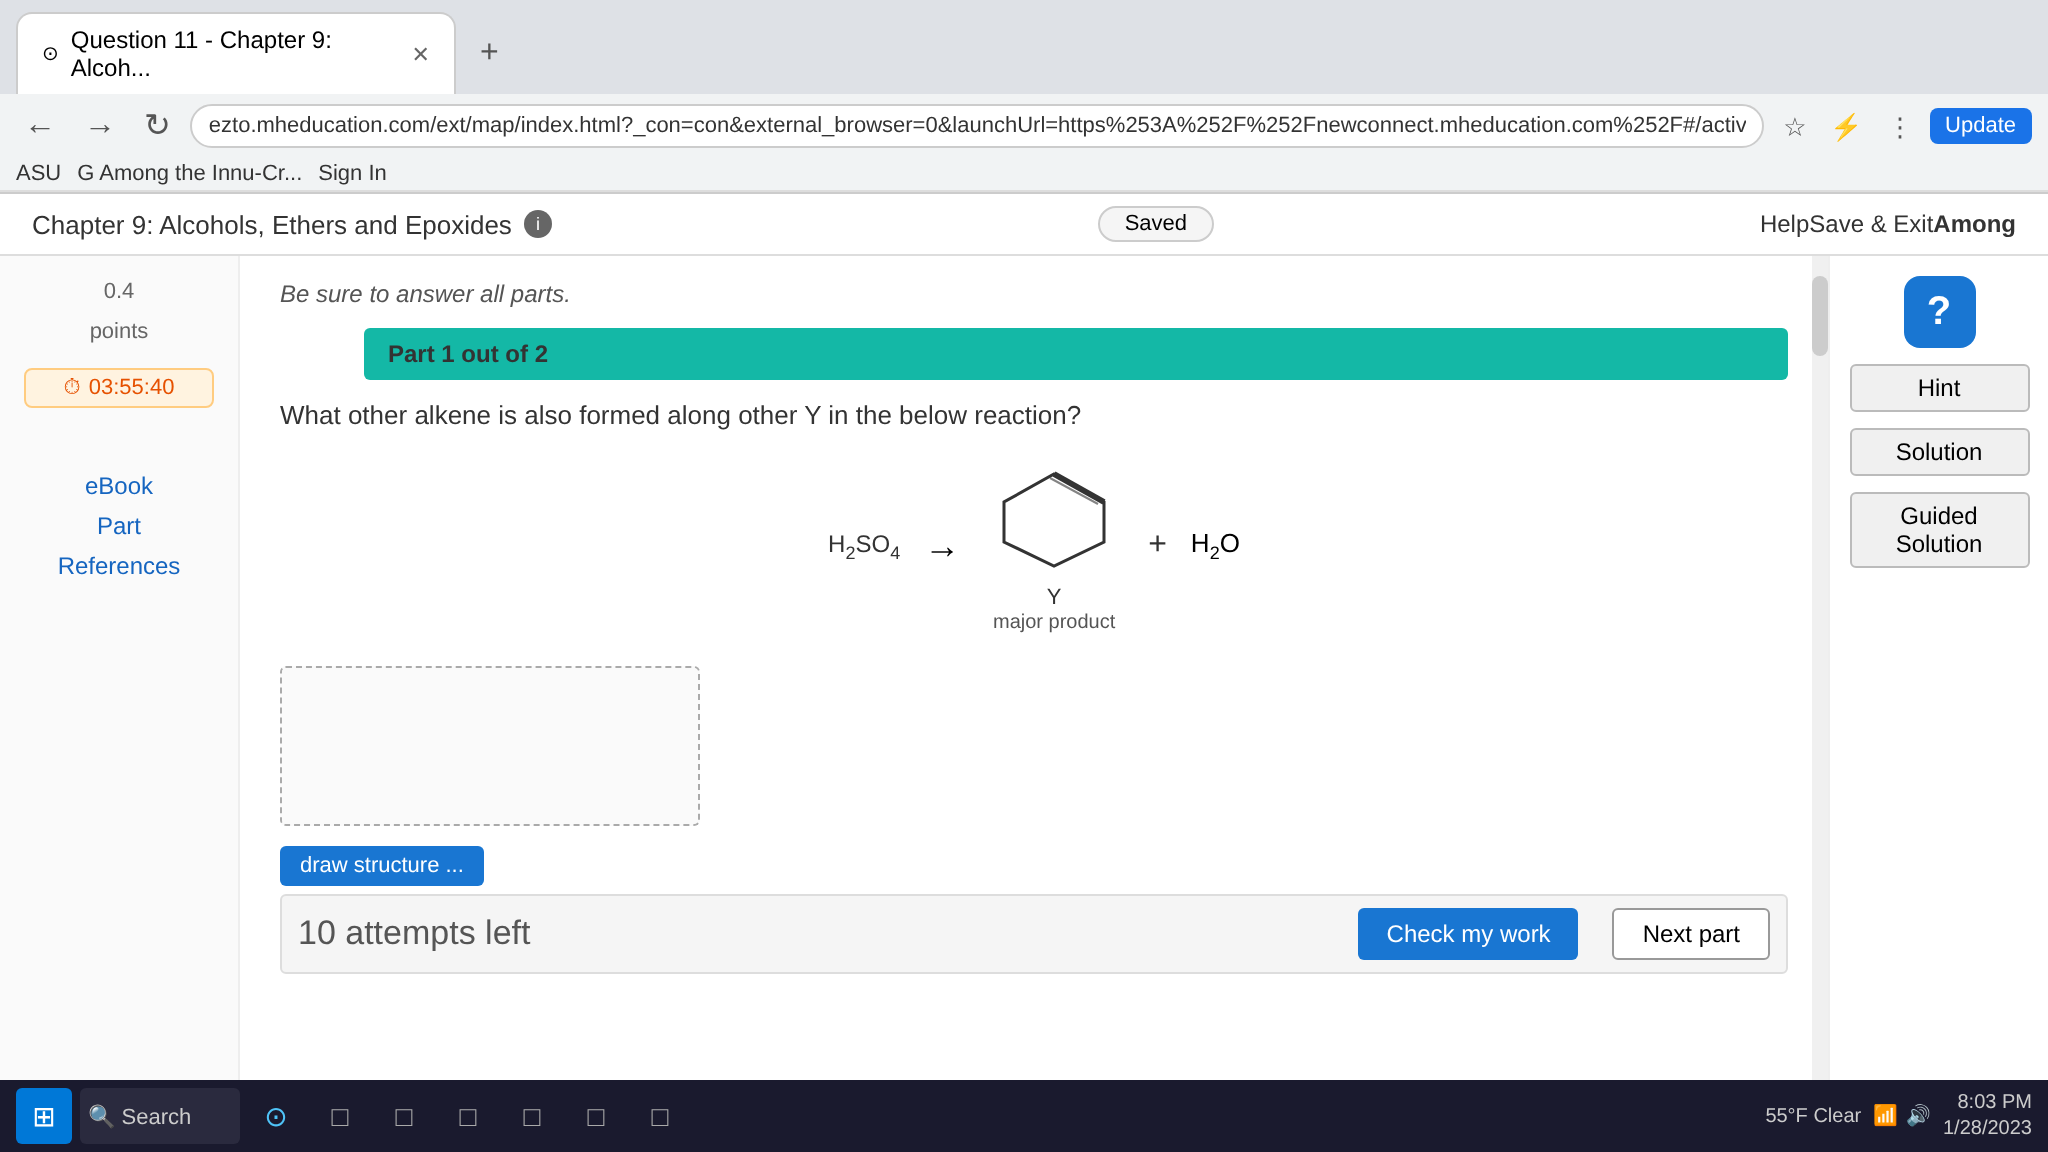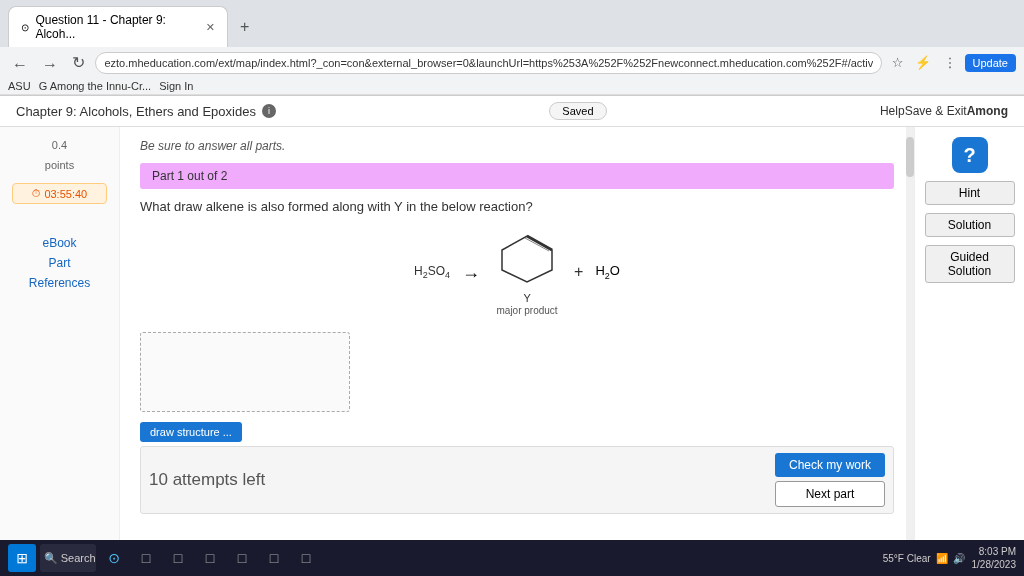--- a/index.html
+++ b/index.html
@@ -37,21 +37,21 @@
     .question-num { font-size: 48px; font-weight: bold; color: #333; text-align: center; }
     .points-label { font-size: 11px; color: #666; text-align: center; }
     .points-val { font-size: 11px; color: #666; text-align: center; }
     .timer { display: flex; align-items: center; justify-content: center; gap: 4px; background: #fff3e0; border: 1px solid #ffcc80; border-radius: 4px; padding: 3px 6px; font-size: 11px; color: #e65100; margin-top: 4px; }
     .sidebar-links { display: flex; flex-direction: column; gap: 6px; margin-top: 24px; }
     .sidebar-link { font-size: 12px; color: #1565c0; text-align: center; cursor: pointer; text-decoration: none; }
 
     
     .content { flex: 1; padding: 12px 20px; overflow-y: auto; position: relative; }
     .instruction { font-size: 12px; color: #555; margin-bottom: 10px; font-style: italic; }
-    .part-header { background: #f0abfc; padding: 6px 12px; border-radius: 3px; font-size: 12px; font-weight: normal; color: #333; margin-bottom: 10px; }
+    .part-header { background: #14b8a6; padding: 6px 12px; border-radius: 3px; font-size: 12px; font-weight: bold; color: #333; margin-bottom: 10px; margin-left: 42px; }
     .question-text { font-size: 13px; color: #333; margin-bottom: 14px; }
 
     
     .reaction-area { display: flex; align-items: center; justify-content: center; gap: 8px; margin-bottom: 16px; }
     .molecule-box { display: flex; flex-direction: column; align-items: center; position: relative; }
     .molecule-label { font-size: 11px; color: #333; margin-top: 4px; text-align: center; }
     .plus-sign { font-size: 16px; color: #333; margin: 0 4px; }
 
     
     .draw-area { border: 1px dashed #aaa; width: 210px; min-height: 80px; margin-bottom: 10px; border-radius: 3px; background: #fafafa; display: flex; align-items: center; justify-content: center; }
@@ -137,21 +137,21 @@
     <div class="sidebar-links">
       <a class="sidebar-link">eBook</a>
       <a class="sidebar-link">Part</a>
       <a class="sidebar-link">References</a>
     </div>
   </div>
 
   <div class="content">
     <p class="instruction">Be sure to answer all parts.</p>
     <div class="part-header">Part 1 out of 2</div>
-    <p class="question-text">What draw alkene is also formed along with Y in the below reaction?</p>
+    <p class="question-text">What other alkene is also formed along other Y in the below reaction?</p>
 
     
     <div class="reaction-area">
 
 
       <div style="font-size:12px; color:#333;">
         H<sub>2</sub>SO<sub>4</sub>
       </div>
       <span style="font-size:18px; margin: 0 4px;">→</span>
 
@@ -177,21 +177,21 @@
     </div>
 
     
     <div class="draw-area">
     </div>
     <button class="draw-btn">draw structure ...</button>
 
     
     <div class="bottom-bar">
       <span class="attempts-text">10 attempts left</span>
-      <div style="display:flex; gap:4px;flex-direction:column;">
+      <div style="display:flex; gap:17px;">
         <button class="check-btn">Check my work</button>
         <button class="next-part-btn">Next part</button>
       </div>
     </div>
 
     
     <div class="scrollbar-track">
       <div class="scrollbar-thumb"></div>
     </div>
   </div>
@@ -208,21 +208,21 @@
   
   
   
   
   
 </div>
 
 <div class="taskbar">
   <div class="taskbar-left">
     <div class="taskbar-icon" style="background:#0078d7; color:#fff;">⊞</div>
-    <div class="taskbar-icon" style="background:#2a2a3e; color:#ccc; width:56px; font-size:11px; gap:2px; justify-content:flex-start; padding-left:4px;">🔍 Search</div>
+    <div class="taskbar-icon" style="background:#2a2a3e; color:#ccc; width:80px; font-size:11px; gap:2px; justify-content:flex-start; padding-left:4px;">🔍 Search</div>
     <div class="taskbar-icon" style="color:#4fc3f7;">⊙</div>
     <div class="taskbar-icon" style="color:#aaa;">□</div>
     <div class="taskbar-icon" style="color:#aaa;">□</div>
     <div class="taskbar-icon" style="color:#aaa;">□</div>
     <div class="taskbar-icon" style="color:#aaa;">□</div>
     <div class="taskbar-icon" style="color:#aaa;">□</div>
     <div class="taskbar-icon" style="color:#aaa;">□</div>
   </div>
   <div class="taskbar-right">
     <span>55°F Clear</span>

